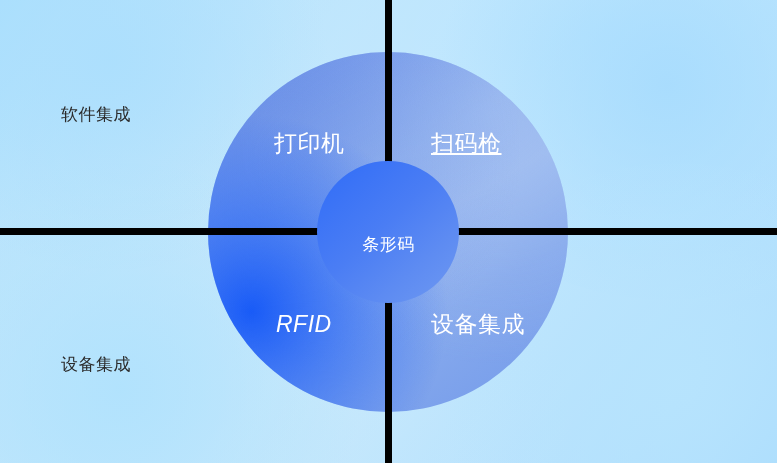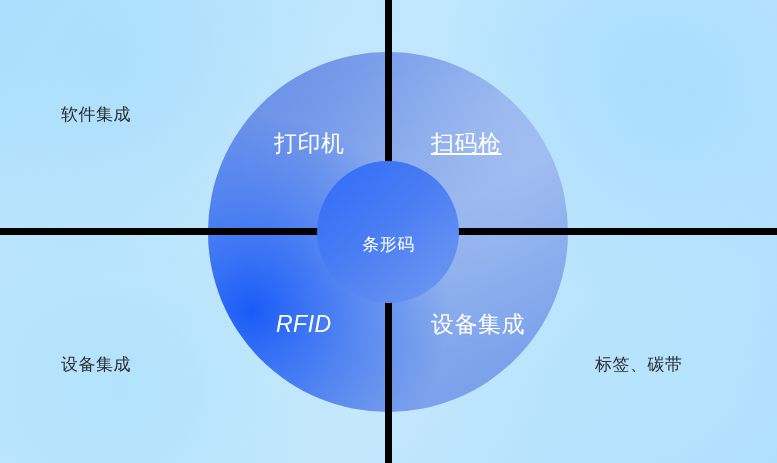--- a/index.html
+++ b/index.html
@@ -153,21 +153,20 @@
   <div class="circle-outer"></div>
   <div class="circle-outer-overlay"></div>
 
   <div class="axis vertical"></div>
   <div class="axis horizontal"></div>
 
   <div class="circle-inner"></div>
 
   <div class="label outer-text" id="outer-label-0">软件集成</div>
   <div class="label outer-text" id="outer-label-2">设备集成</div>
-  <div class="label outer-text" id="outer-label-3">标签、碳带</div>
 
   <div class="label inner-text" id="ring-label-0">打印机</div>
   <div class="label inner-text" id="ring-label-1">扫码枪</div>
   <div class="label inner-text" id="ring-label-2">RFID</div>
   <div class="label inner-text" id="ring-label-3">设备集成</div>
 
   <div class="label center-text" id="center-label">条形码</div>
 
 </div>
 

